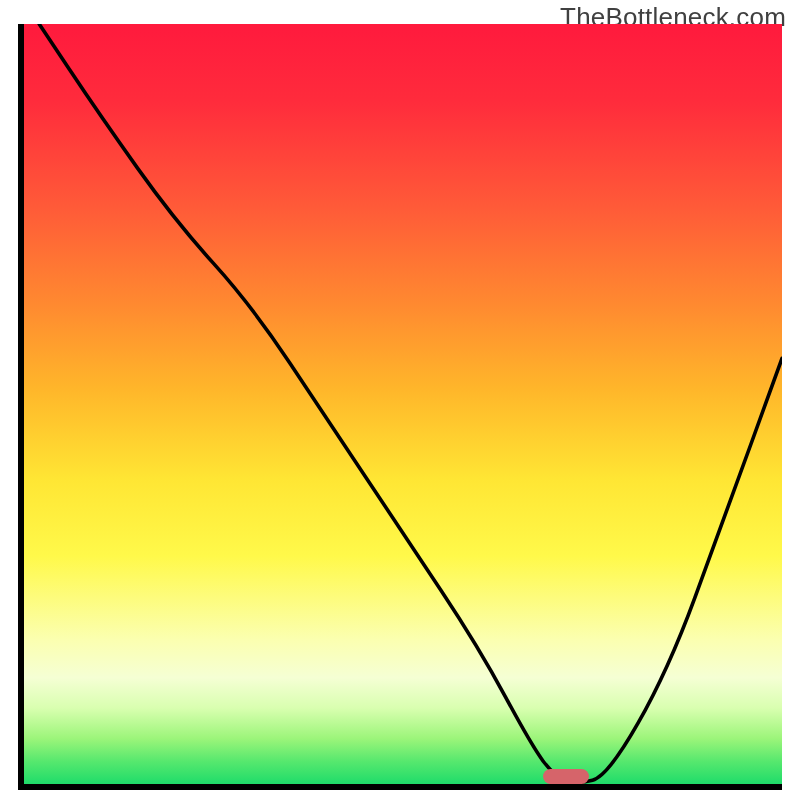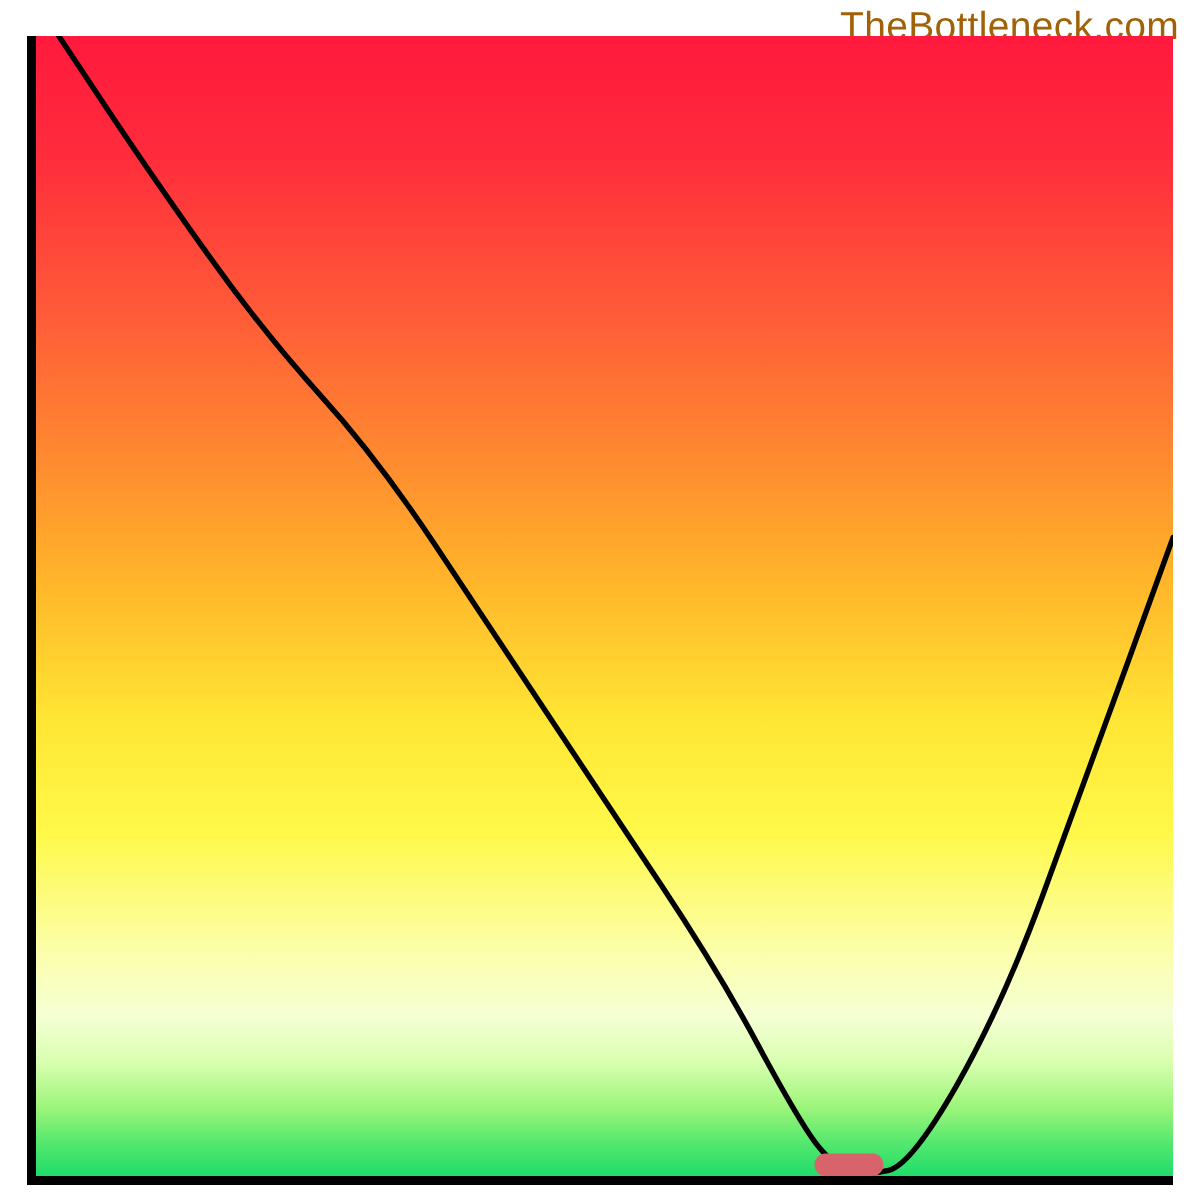--- a/index.html
+++ b/index.html
@@ -15,21 +15,21 @@
     width: 800px;
     height: 800px;
   }
   .watermark {
     position: absolute;
     top: 2px;
     right: 14px;
     font-family: Arial, Helvetica, sans-serif;
     font-size: 26px;
     font-weight: 500;
-    color: #a16207;
+    color: #404040;
     letter-spacing: 0.2px;
   }
   .plot-border {
     position: absolute;
     left: 18px;
     top: 24px;
     width: 764px;
     height: 766px;
     border-left: 6px solid #000;
     border-bottom: 6px solid #000;

